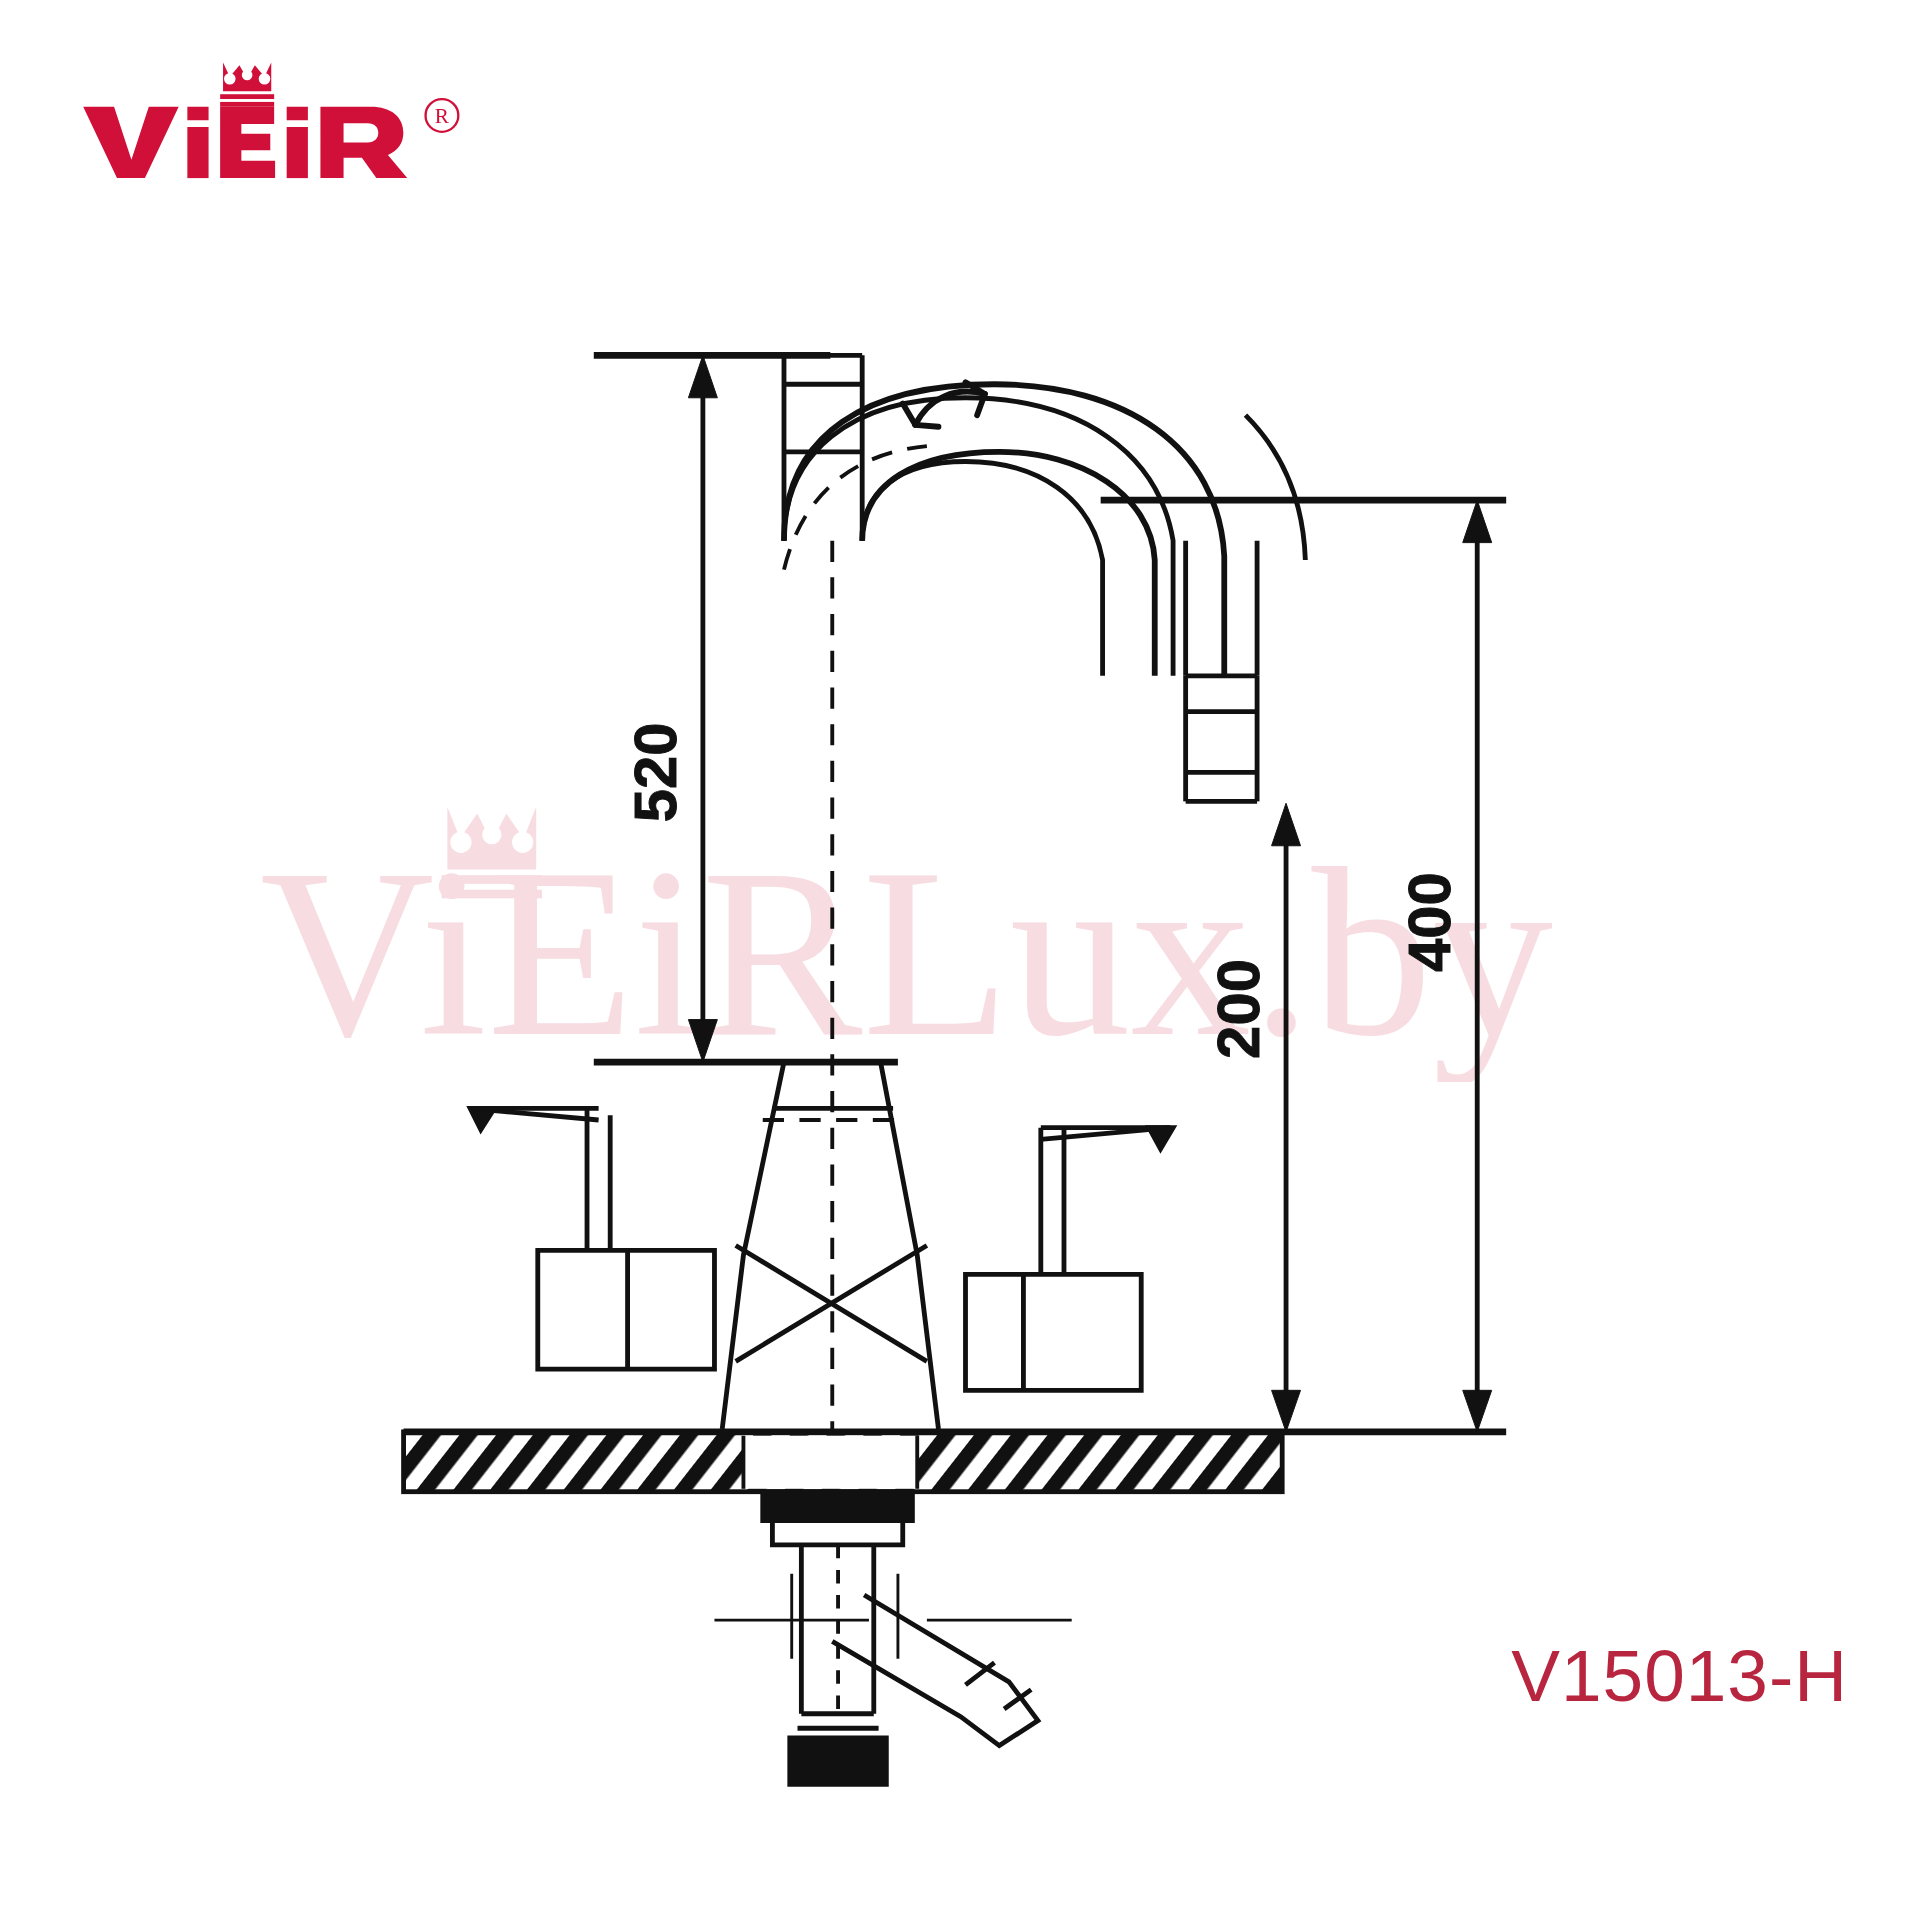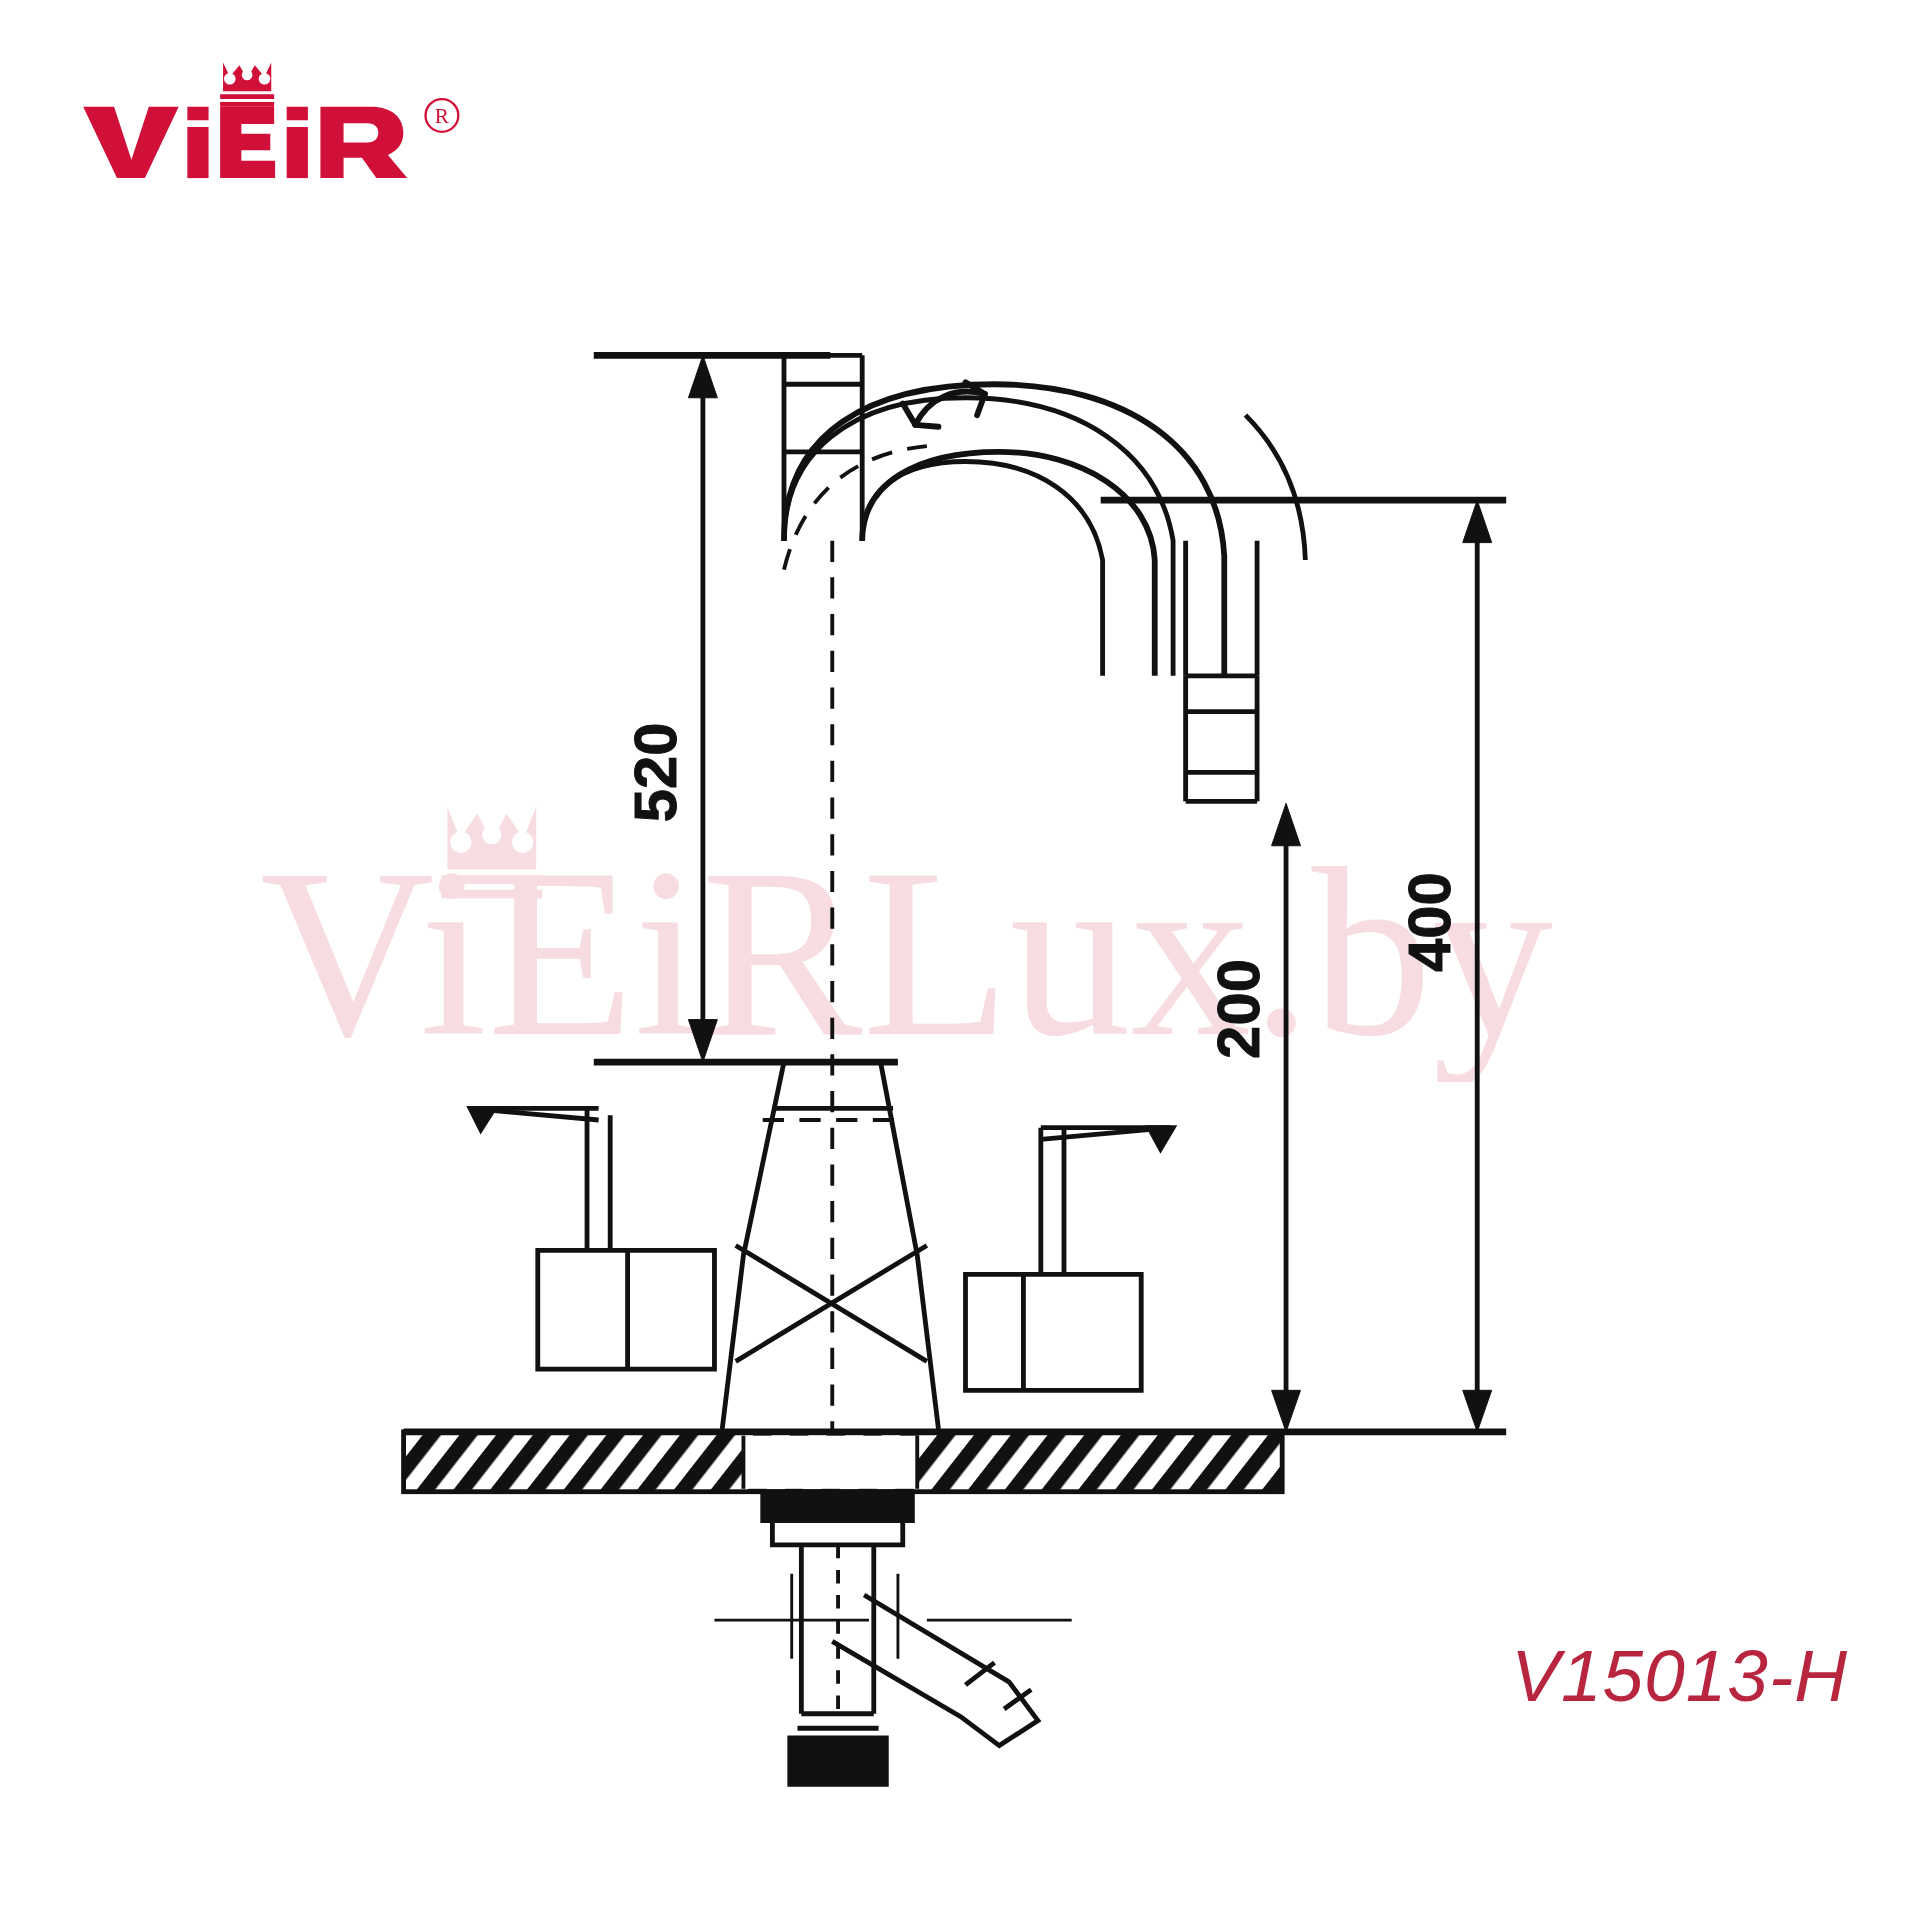--- a/index.html
+++ b/index.html
@@ -54,21 +54,20 @@
     position: absolute;
     right: 83px;
     top: 1634px;
     font-family: "Liberation Sans", sans-serif;
     font-size: 73px;
     font-weight: 400;
     letter-spacing: 1px;
     color: #b8253f;
     z-index: 3;
     white-space: nowrap;
-    font-style: italic;
   }
 
   .dim-text {
     font-family: "Liberation Sans", sans-serif;
     font-size: 62px;
     font-weight: 700;
     fill: #111111;
   }
 </style>
 </head>

